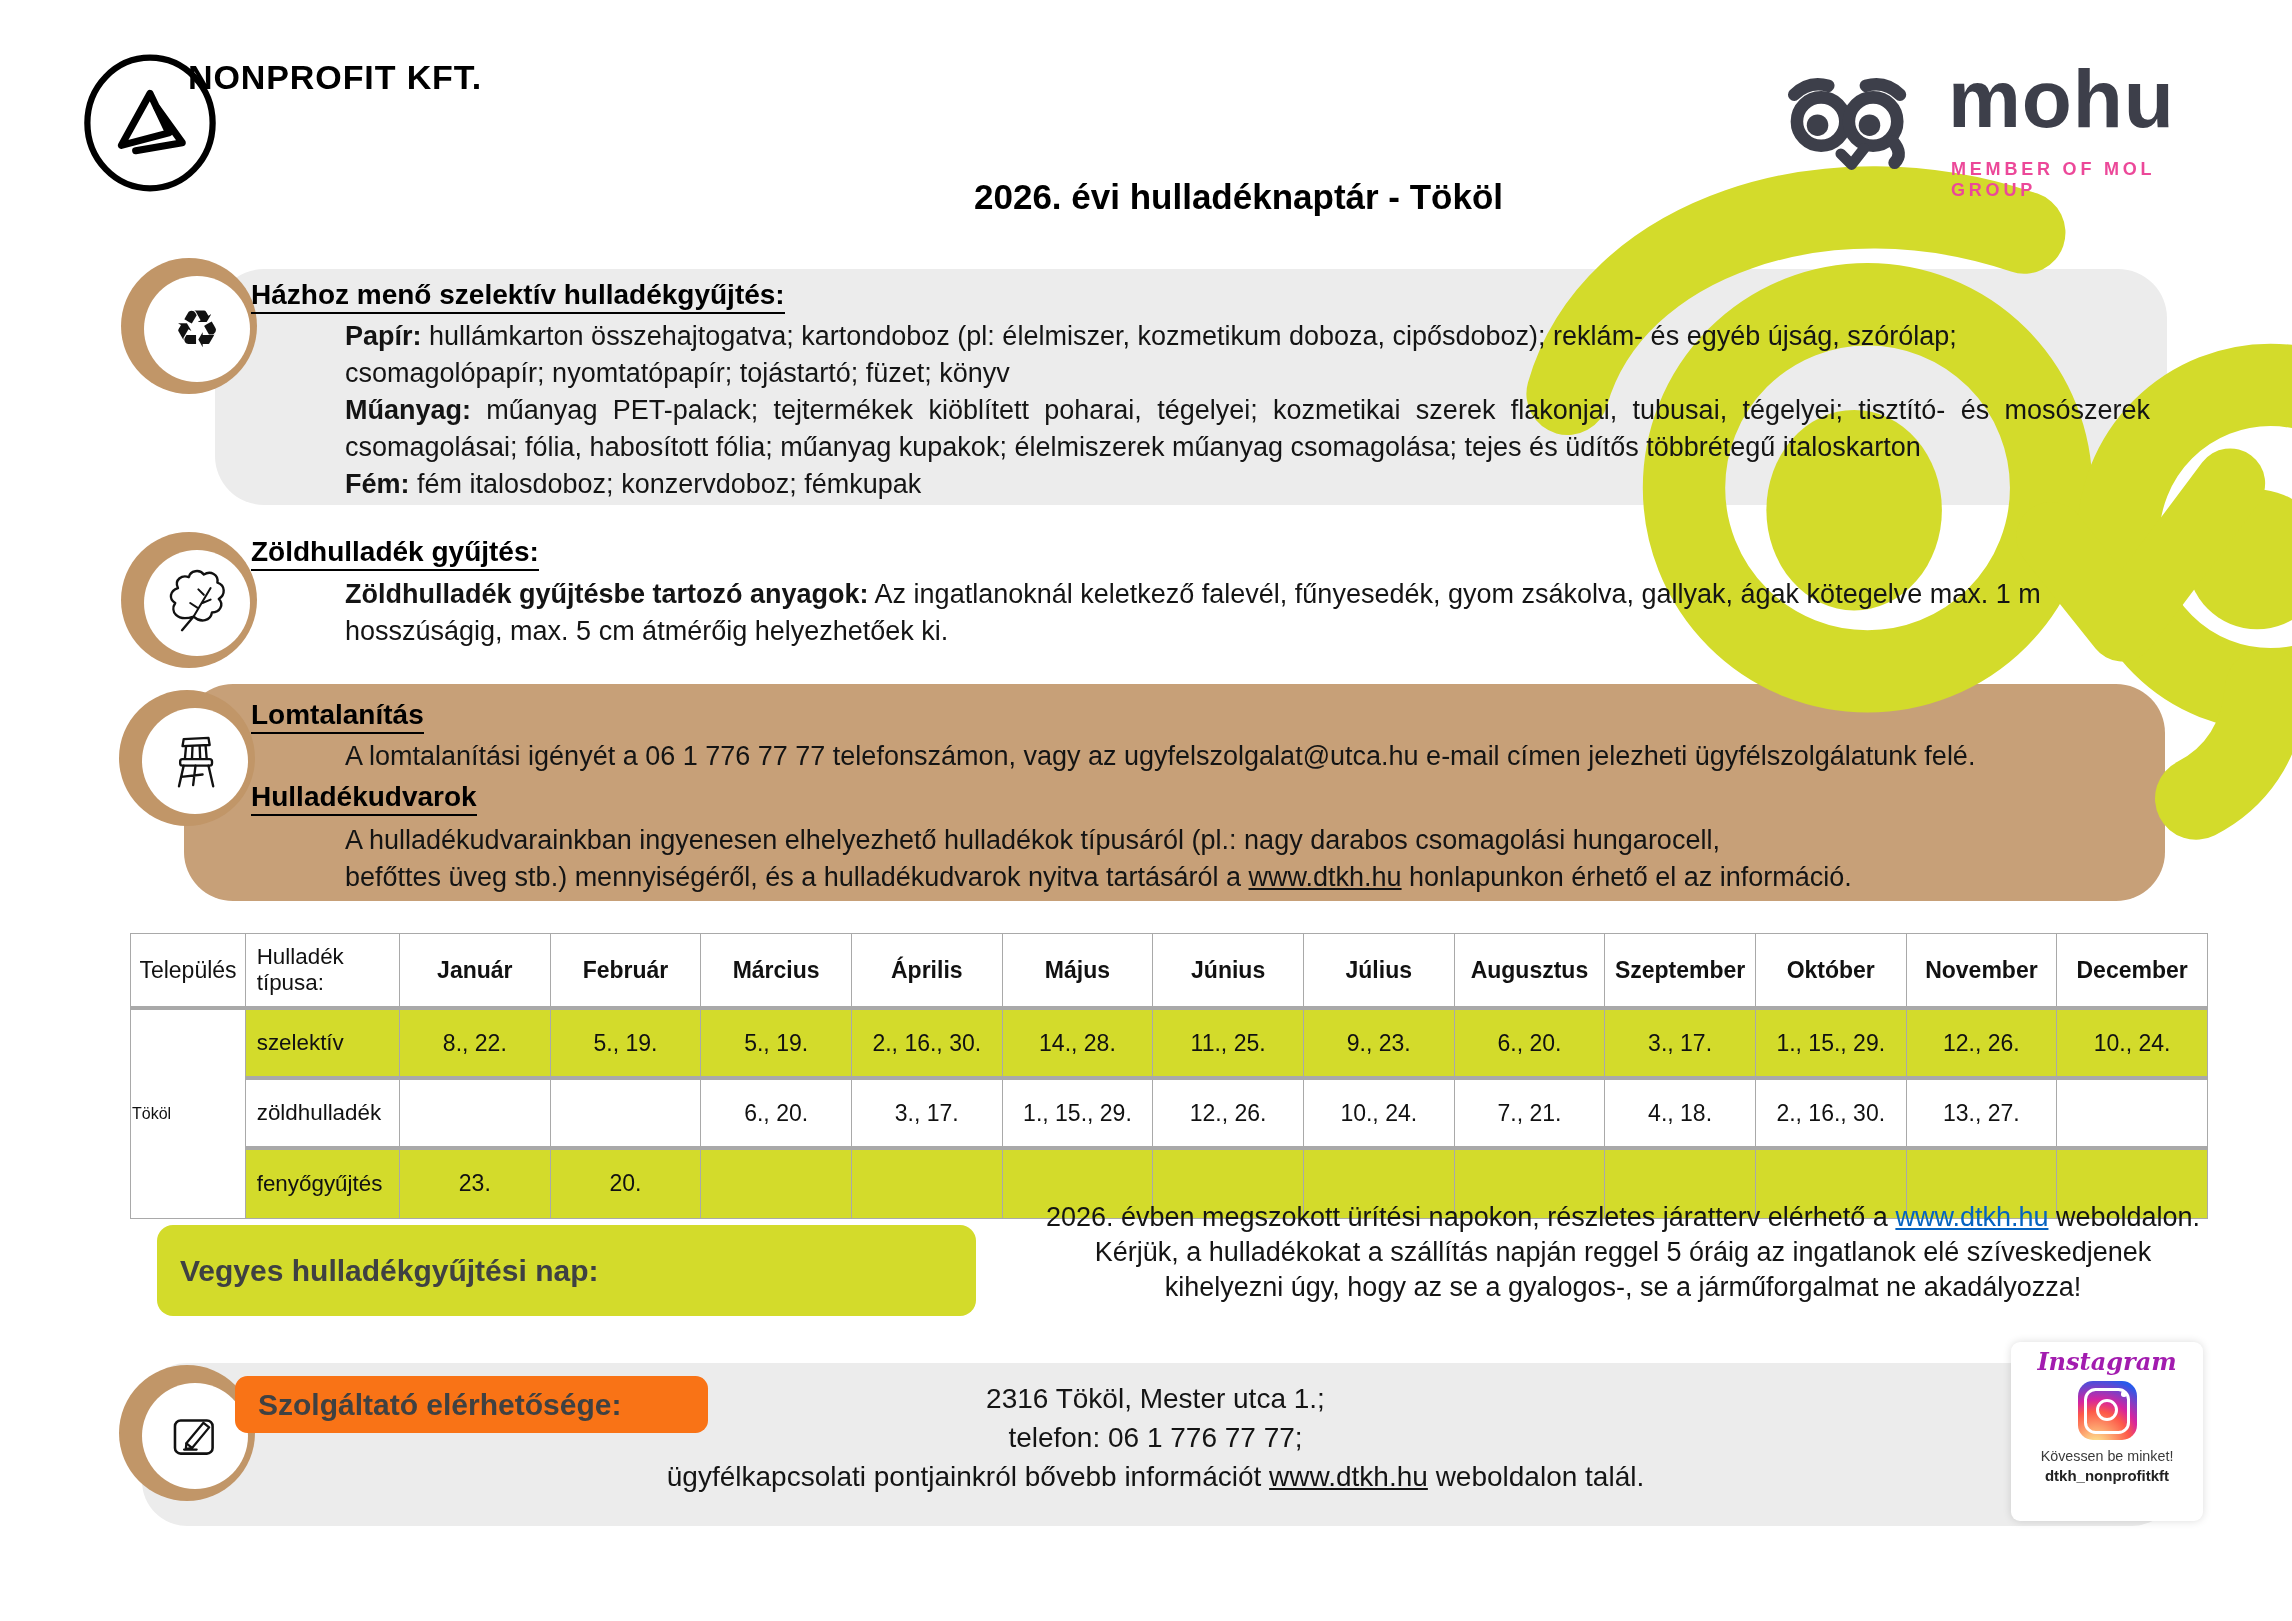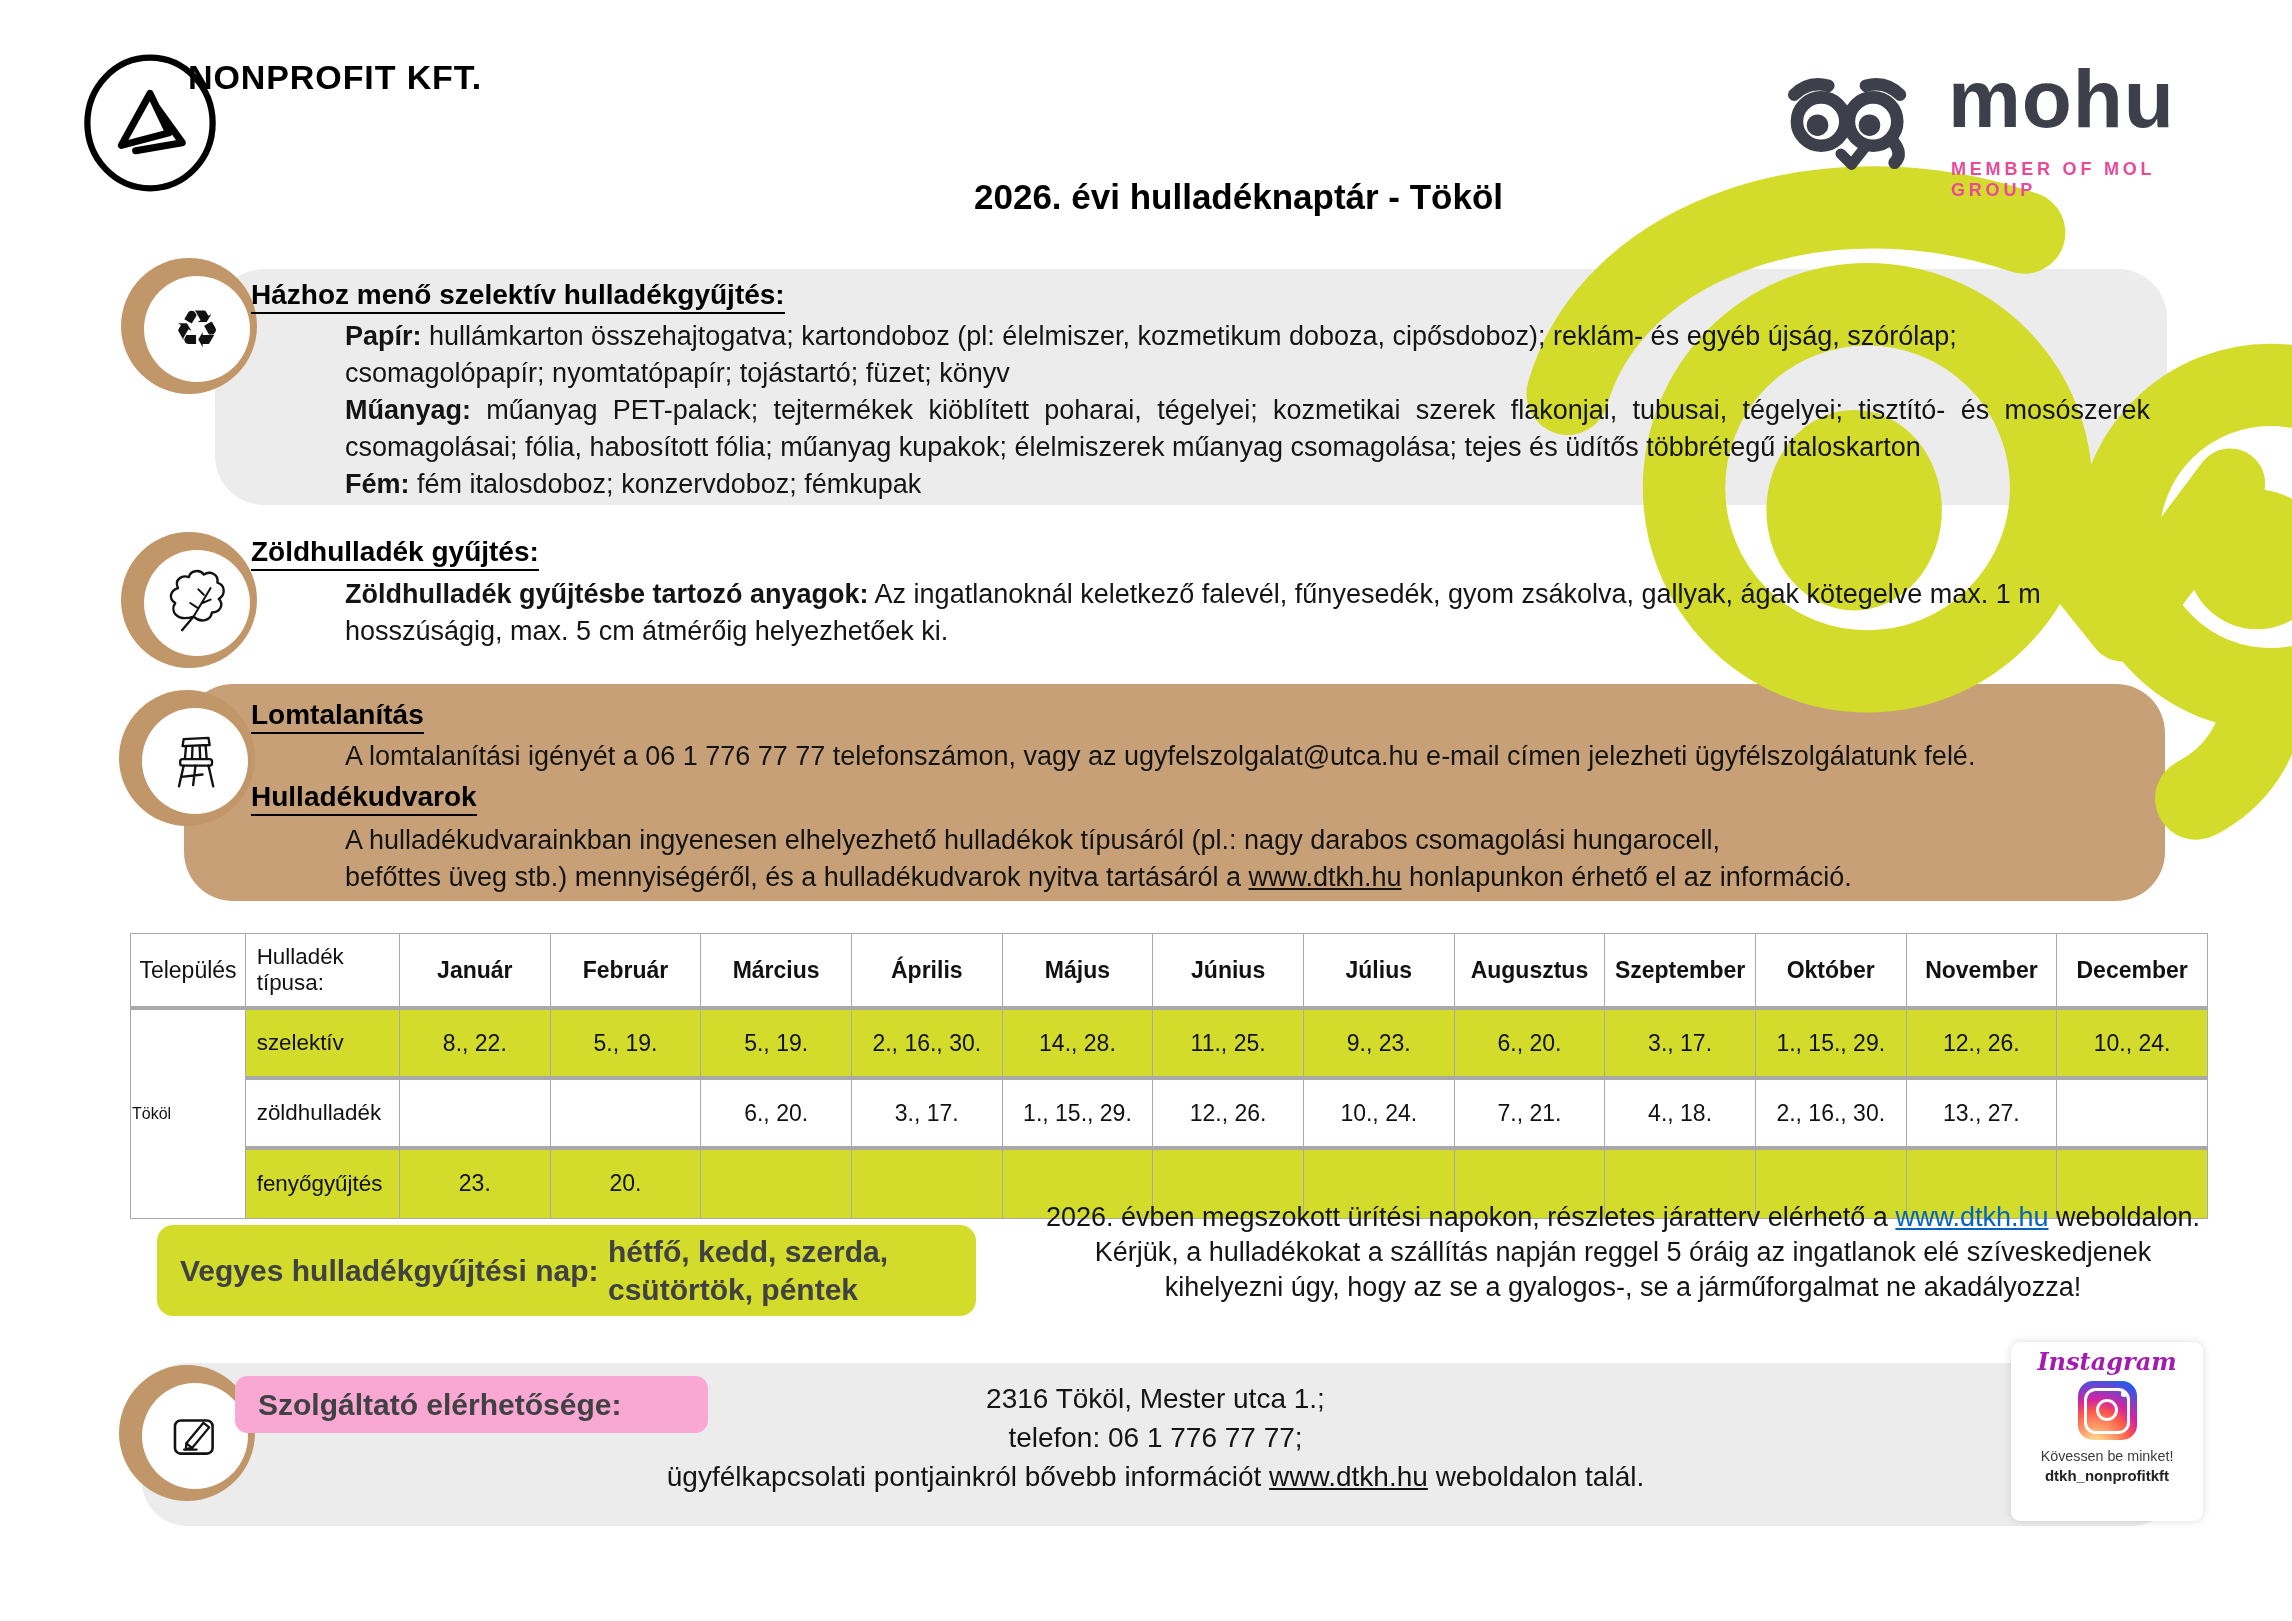--- a/index.html
+++ b/index.html
@@ -56,21 +56,21 @@
   #mixed-box{left:157px;top:1225px;width:819px;height:91px;background:#d3db2b;border-radius:16px;
              display:flex;align-items:center;}
   #mixed-label{margin-left:23px;width:428px;font-size:30px;font-weight:bold;color:#3f4142;}
   #mixed-days{font-size:30px;font-weight:bold;color:#3f4142;line-height:38px;}
 
   
   #notes{left:1034px;top:1200px;width:1178px;font-size:27px;line-height:35px;color:#141414;}
   #notes p{margin:0;text-align:center;}
 
   
-  #provider-label-box{left:235px;top:1376px;width:473px;height:57px;background:#f9a8d4;border-radius:12.5px;
+  #provider-label-box{left:235px;top:1376px;width:473px;height:57px;background:#f97316;border-radius:12.5px;
                       display:flex;align-items:center;z-index:2;}
   #provider-label-box span{margin-left:23px;font-size:30px;font-weight:bold;color:#3f4142;}
   #provider-info{left:475px;top:1379px;width:1361px;text-align:center;font-size:28px;line-height:39px;color:#141414;}
 
   
   #ig-card{left:2011px;top:1342px;width:192px;height:179px;background:#fff;border-radius:9px;
            box-shadow:0 0 9px rgba(0,0,0,.14);display:flex;flex-direction:column;align-items:center;z-index:3;}
   #ig-word{font-family:"DejaVu Serif",serif;font-style:italic;font-weight:bold;font-size:24px;color:#a21caf;margin-top:5px;}
   #ig-icon{width:59px;height:59px;border-radius:15px;margin-top:5.4px;position:relative;
            background:radial-gradient(circle at 30% 110%,#fdf497 0%,#fd5949 45%,#d6249f 60%,#285AEB 90%);}
@@ -265,24 +265,20 @@
         <td class="date-cell lime-cell"></td>
         <td class="date-cell lime-cell"></td>
         <td class="date-cell lime-cell"></td>
         <td class="date-cell lime-cell"></td>
       </tr>
     </tbody>
   </table>
 
   <div class="content" id="mixed-box">
     <div id="mixed-label">Vegyes hulladékgyűjtési nap:</div>
-    <div id="mixed-days">
-      <div>hétfő, kedd, szerda,</div>
-      <div>csütörtök, péntek</div>
-    </div>
   </div>
 
   <div class="content" id="notes">
     <p><span>2026. évben megszokott ürítési napokon, részletes járatterv elérhető a </span><a class="doc-link">www.dtkh.hu</a><span> weboldalon.</span></p>
     <p>Kérjük, a hulladékokat a szállítás napján reggel 5 óráig az ingatlanok elé szíveskedjenek kihelyezni úgy, hogy az se a gyalogos-, se a járműforgalmat ne akadályozza!</p>
   </div>
 
   <div class="blob" style="left:119px;top:1365px;">
     <div class="ring"></div>
     <div class="hole">

